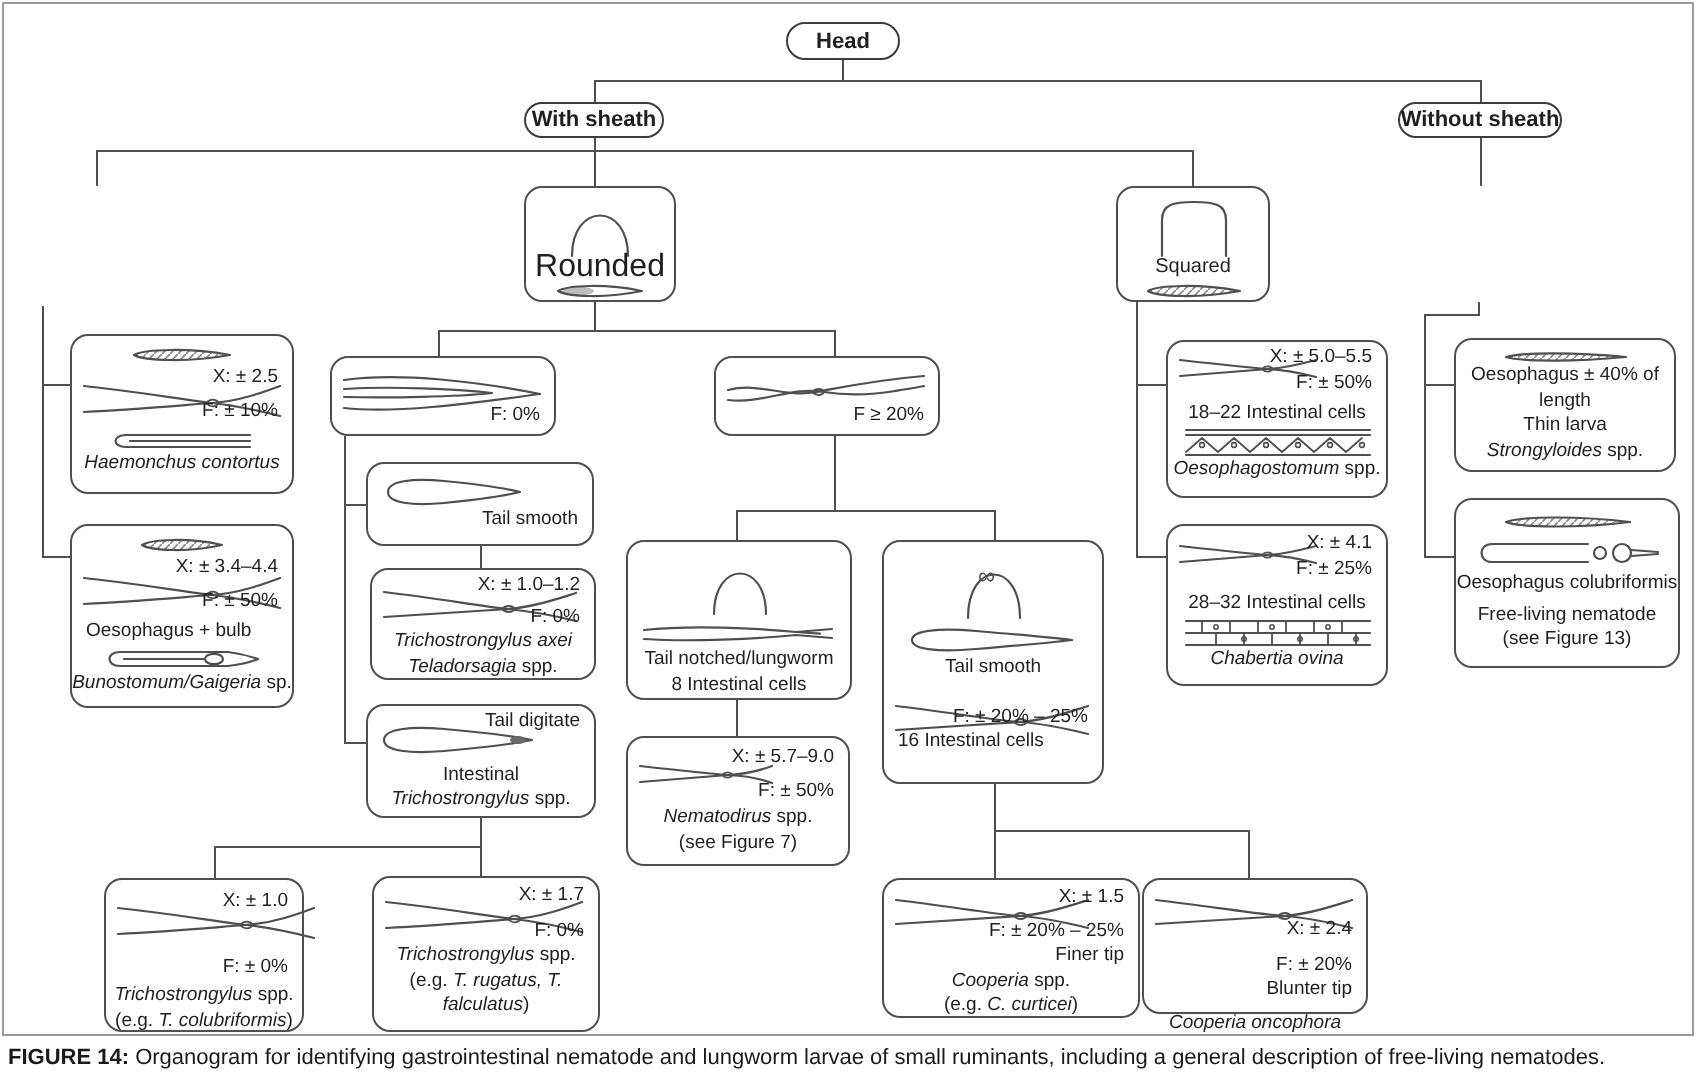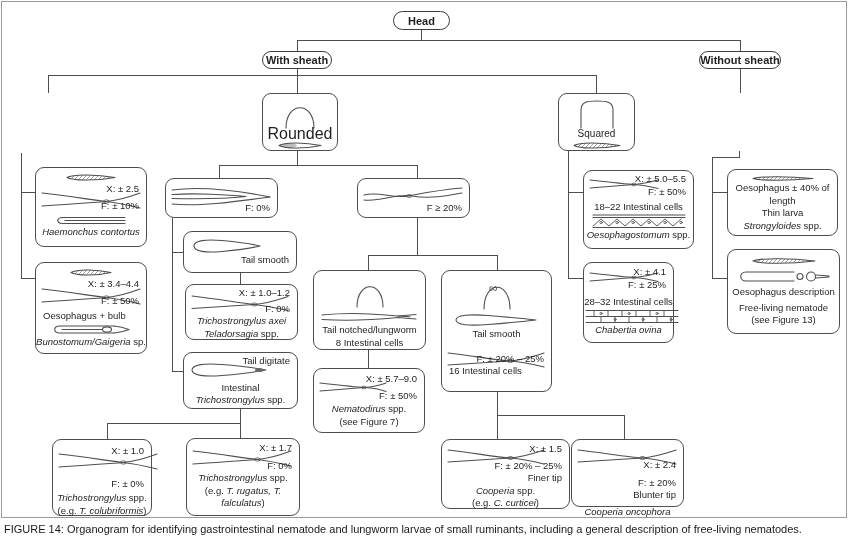--- a/index.html
+++ b/index.html
@@ -11,21 +11,21 @@
         font-size:9.5px;line-height:12.5px;text-align:center;box-sizing:border-box;}
   .pill{position:absolute;border:1.6px solid #3c3c3c;border-radius:10px;background:#fff;
         display:flex;align-items:center;justify-content:center;font-weight:bold;font-size:11px;box-sizing:border-box;}
   .xf{text-align:right;padding-right:7px;position:relative;z-index:2;}
   .lf{text-align:left;padding-left:7px;position:relative;z-index:2;}
   .sp{font-style:italic;}
   svg{display:block;margin:0 auto;overflow:visible;}
   svg path,svg circle,svg ellipse,svg line{stroke:#4f4f4f;fill:none;stroke-width:1.1;stroke-linecap:round;stroke-linejoin:round;}
   .cross{position:absolute;left:4px;z-index:1;}
   #caption{position:absolute;left:4px;top:522px;width:844px;font-size:11px;line-height:14px;color:#1a1a1a;}
-  #caption b{font-weight:normal;}
+  #caption b{font-weight:bold;}
   .inf{position:absolute;font-size:12px;color:#4f4f4f;letter-spacing:0;}
 </style>
 </head>
 <body>
 
 <div id="stage">
   <svg width="0" height="0" style="position:absolute">
     <defs>
       <pattern id="hatch" width="4" height="4" patternUnits="userSpaceOnUse">
         <path d="M0,4 L4,0" style="stroke:#8a8a8a;stroke-width:0.8"></path>
@@ -304,21 +304,21 @@
       <circle cx="10" cy="8.5" r="1.2" style="stroke-width:0.8"></circle>
         <circle cx="26" cy="8.5" r="1.2" style="stroke-width:0.8"></circle>
       <circle cx="42" cy="8.5" r="1.2" style="stroke-width:0.8"></circle>
         <circle cx="58" cy="8.5" r="1.2" style="stroke-width:0.8"></circle>
       <circle cx="74" cy="8.5" r="1.2" style="stroke-width:0.8"></circle>
         <circle cx="90" cy="8.5" r="1.2" style="stroke-width:0.8"></circle>
     </svg>
     <div><span class="sp">Oesophagostomum</span><span> spp.</span></div>
   </div>
 
-  <div class="node" style="left:583px;top:262px;width:91px;height:81px">
+  <div class="node" style="left:583px;top:262px;width:111px;height:81px">
     <svg class="cross" width="72" height="16" style="top:6px">
       <path d="M2,4 C20,6 38,8 46,8.5 C56,9 64,11 70,12.5"></path>
       <path d="M2,12 C20,10.5 38,9 46,8.5 C56,8 64,5.5 70,4"></path>
       <path d="M43,8.5 c1.5,-1.8 4,-1.8 5.5,0 c-1.5,1.8 -4,1.8 -5.5,0" style="stroke-width:0.9"></path>
     </svg>
     <div class="xf" style="margin-top:3px">X: ± 4.1</div>
     <div class="xf">F: ± 25%</div>
     <div style="margin-top:5px">28–32 Intestinal cells</div>
     <svg width="96" height="15">
       <path d="M2,1.5 L94,1.5 M2,7.5 L94,7.5 M2,13.5 L94,13.5"></path>
@@ -346,21 +346,21 @@
   <div class="node" style="left:727px;top:249px;width:113px;height:85px">
     <svg width="66" height="8" style="margin-top:7px">
       <path d="M2,4 C9,1.2 38,0.8 64,4 C38,7.2 9,6.8 2,4 Z" style="fill:url(#hatch)"></path>
     </svg>
     <svg width="96" height="15" style="margin-top:4px">
       <path d="M58,3 L10,3 C3,3 3,12 10,12 L58,12"></path>
       <circle cx="64" cy="7.5" r="3"></circle>
       <circle cx="75" cy="7.5" r="4.5"></circle>
       <path d="M79.5,6 L93,7 M79.5,9 L93,8"></path>
     </svg>
-    <div style="margin-top:2px">Oesophagus description</div>
+    <div style="margin-top:2px">Oesophagus colubriformis</div>
     <div style="margin-top:3px">Free-living nematode</div>
     <div>(see Figure 13)</div>
   </div>
 
   <div id="caption">
     <b>FIGURE 14:</b><span> Organogram for identifying gastrointestinal nematode and lungworm larvae of small ruminants, including a general description of free-living nematodes.</span>
   </div>
 </div>
 
 </body></html>

